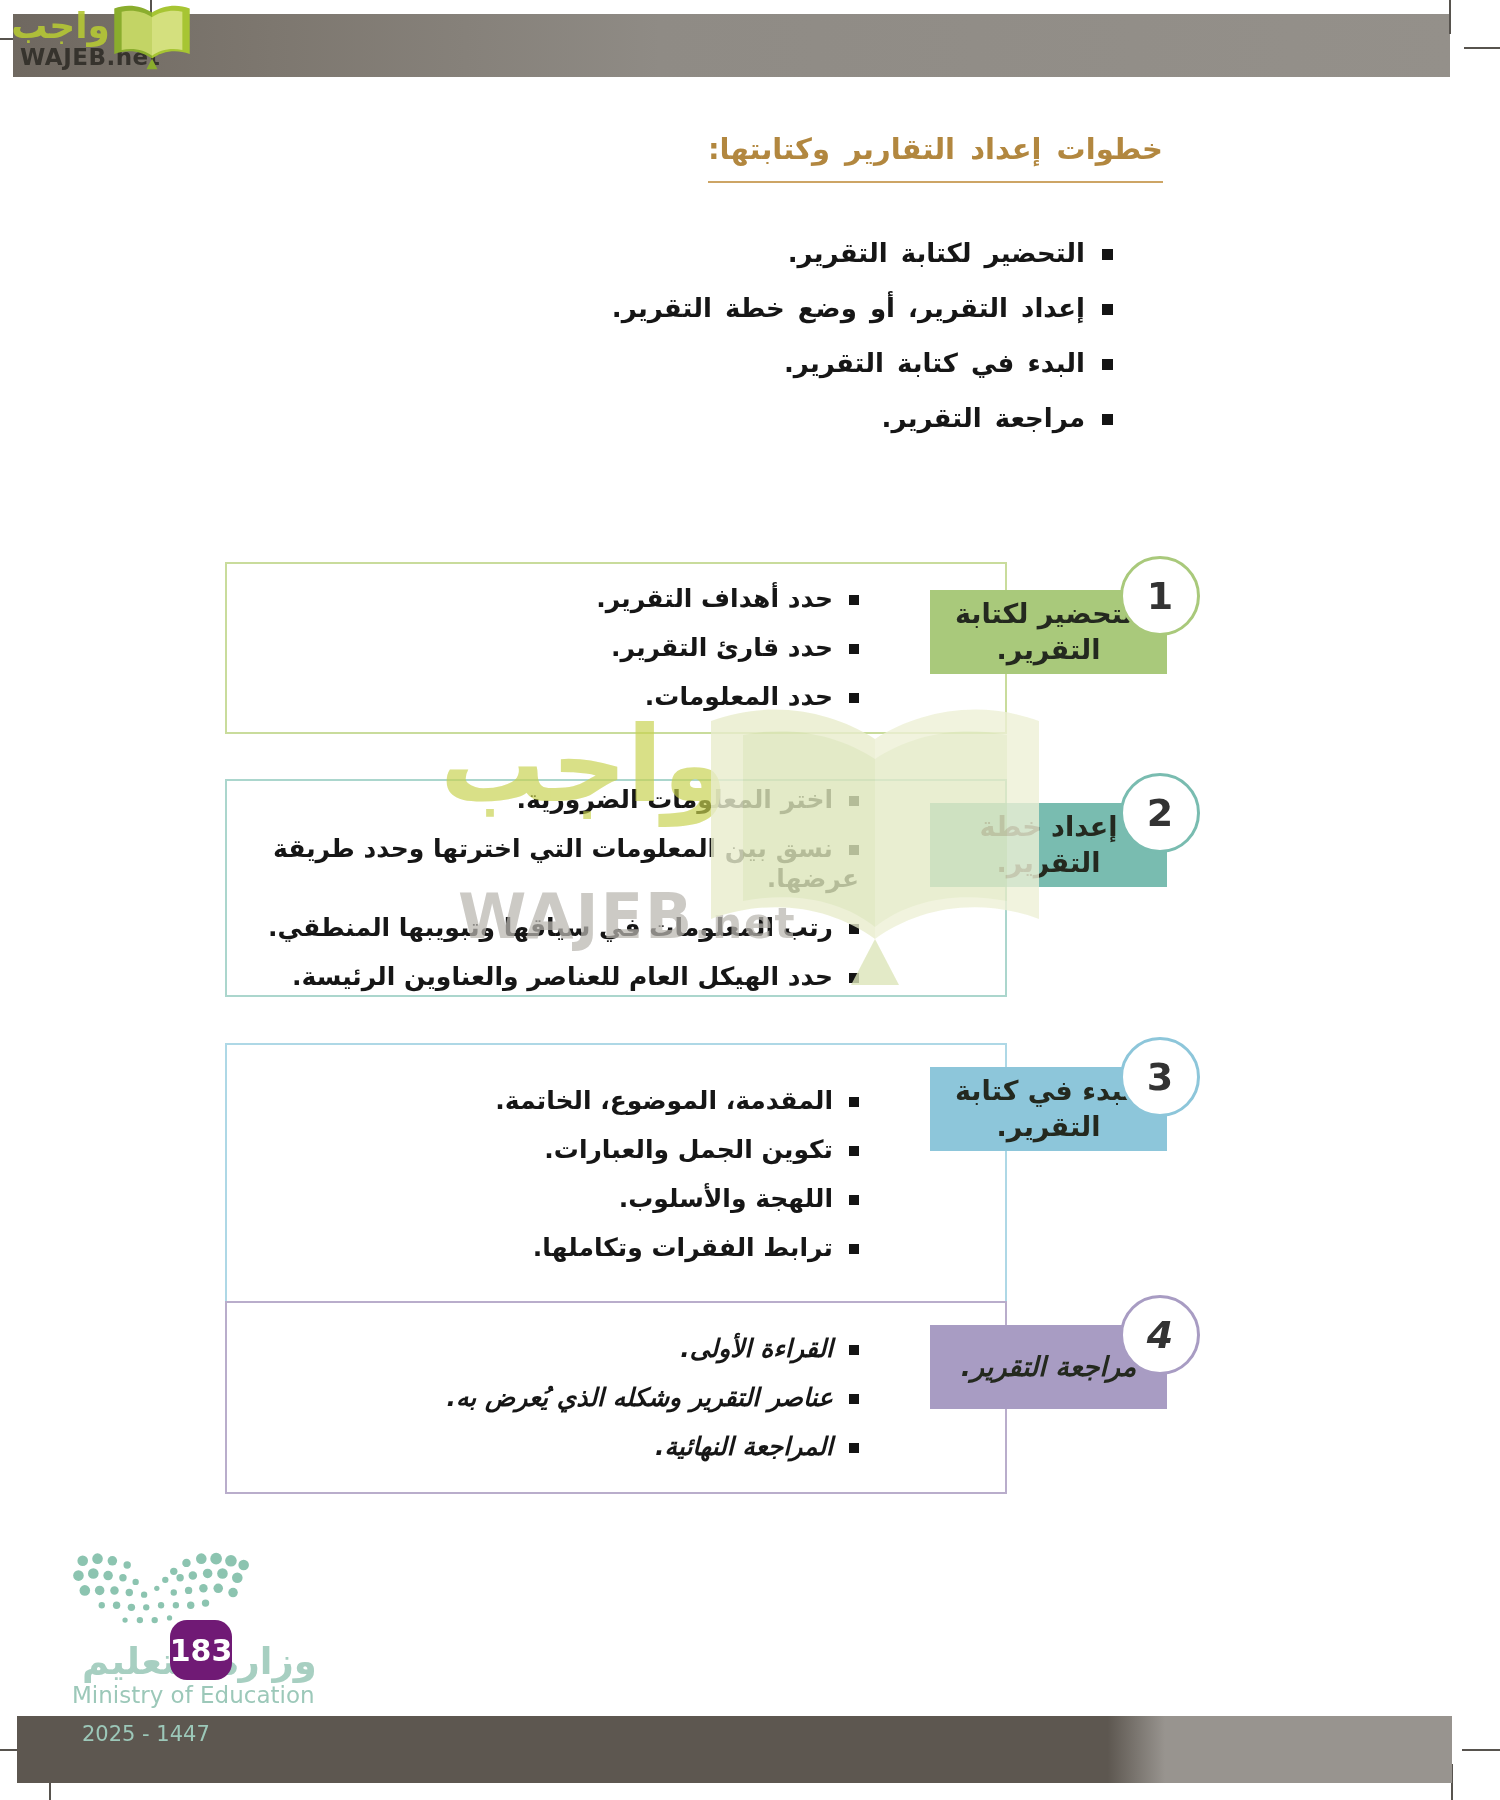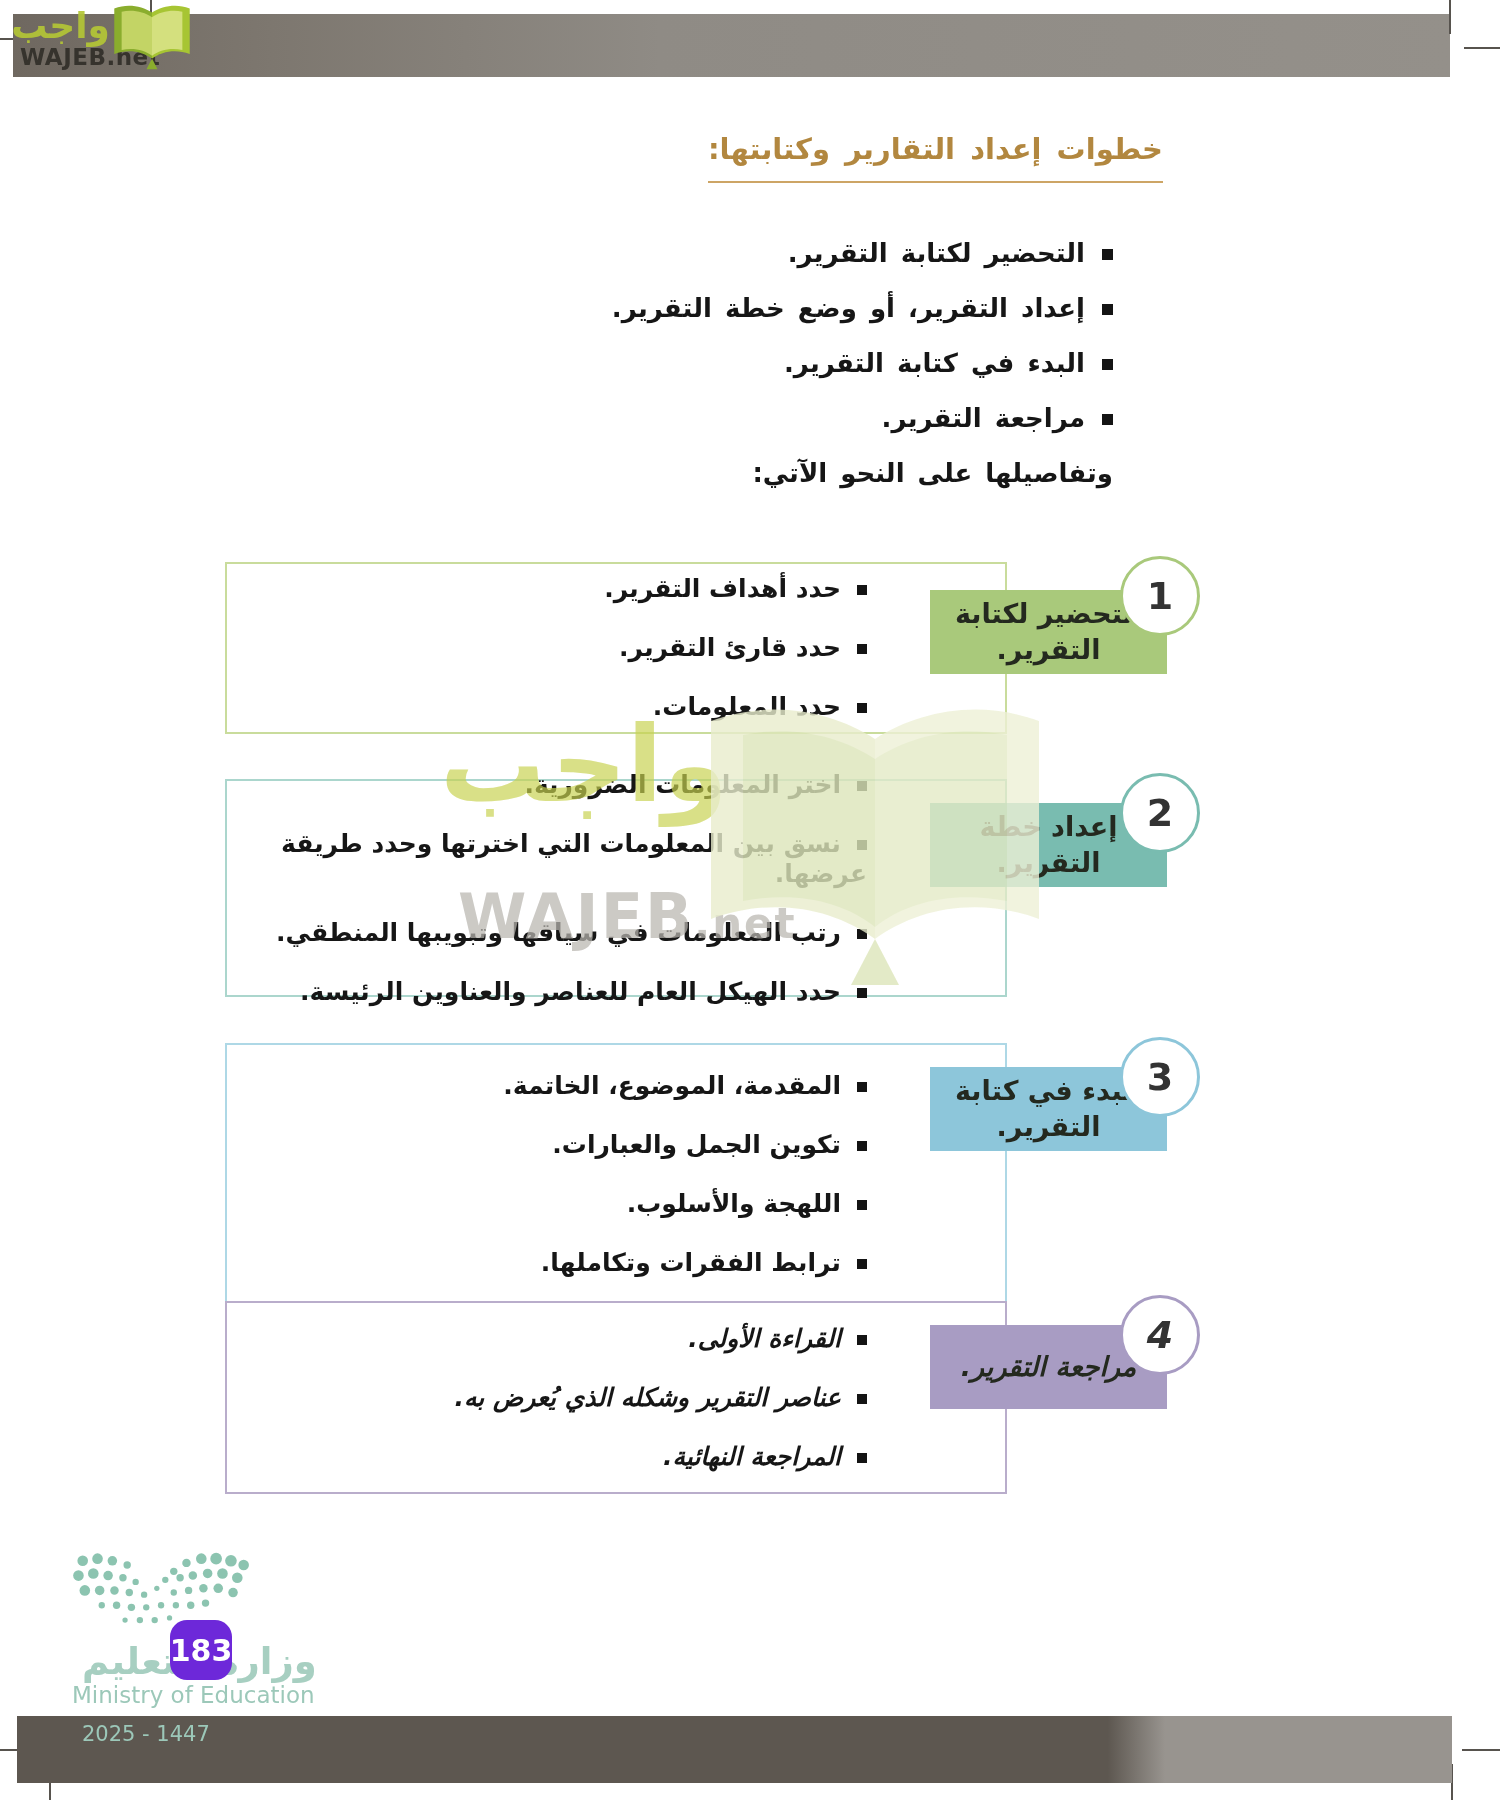--- a/index.html
+++ b/index.html
@@ -54,22 +54,22 @@
   .step{position:absolute;left:225px;width:782px;}
   #step1{top:562px;height:172px;}
   #step2{top:779px;height:218px;}
   #step3{top:1043px;height:262px;}
   #step4{top:1301px;height:193px;font-style:italic;}
   .step-frame{
     position:absolute;inset:0;background:#fff;border:2px solid var(--border,#ccc);z-index:1;
   }
   .step-list{
     position:absolute;inset:0;direction:rtl;text-align:right;list-style:none;
-    margin:0;padding:0 140px 0 30px;display:flex;flex-direction:column;
-    justify-content:center;gap:29px;z-index:2;
+    margin:8px;padding:0 140px 0 30px;display:flex;flex-direction:column;
+    justify-content:center;gap:19px;z-index:2;
   }
   .step-list li{font-size:25px;font-weight:bold;color:#161616;line-height:30px;}
   .step-list li::before{
     content:"";display:inline-block;width:10px;height:10px;background:#141414;
     margin-left:16px;transform:translateY(-2px);
   }
   .step-label{
     position:absolute;right:-160px;top:24px;width:237px;min-height:84px;
     background:var(--accent,#bbb);display:flex;align-items:center;justify-content:center;
     direction:rtl;text-align:center;font-size:27px;font-weight:bold;color:#24291f;
@@ -133,21 +133,20 @@
     </svg>
   </div>
 
   <div class="page-title" lang="ar" style="color: rgb(178, 135, 63);">خطوات إعداد التقارير وكتابتها:</div>
 
   <ul class="intro-list" lang="ar">
     <li class="bulleted">التحضير لكتابة التقرير.</li>
     <li class="bulleted">إعداد التقرير، أو وضع خطة التقرير.</li>
     <li class="bulleted">البدء في كتابة التقرير.</li>
     <li class="bulleted">مراجعة التقرير.</li>
-    <li class="details">وتفاصيلها على النحو الآتي:</li>
   </ul>
 
   <div class="step" id="step1" style="--accent: #a9c97b; --border: #c9dc9c;">
     <div class="step-frame"></div>
     <ul class="step-list" lang="ar">
       <li>حدد أهداف التقرير.</li>
       <li>حدد قارئ التقرير.</li>
       <li>حدد المعلومات.</li>
     </ul>
     <div class="step-label" lang="ar">التحضير لكتابة التقرير.</div>
@@ -244,18 +243,18 @@
           <circle cx="100" cy="50" r="3"></circle>
           <circle cx="114" cy="50" r="3.5"></circle>
           <circle cx="128" cy="48" r="3.5"></circle>
         <circle cx="52" cy="64" r="2.5"></circle>
           <circle cx="66" cy="64" r="3"></circle>
           <circle cx="80" cy="64" r="3"></circle>
           <circle cx="94" cy="62" r="2.5"></circle>
       </g>
     </svg>
     <div class="ministry-ar" lang="ar">وزارة التعليم</div>
-    <div class="page-badge" style="background-color: #6d28d9;">183</div>
+    <div class="page-badge" style="background-color: #701a75;">183</div>
     <div class="ministry-en">Ministry of Education</div>
     <div class="ministry-year">2025 - 1447</div>
   </div>
 
 </div>
 
 </body></html>

